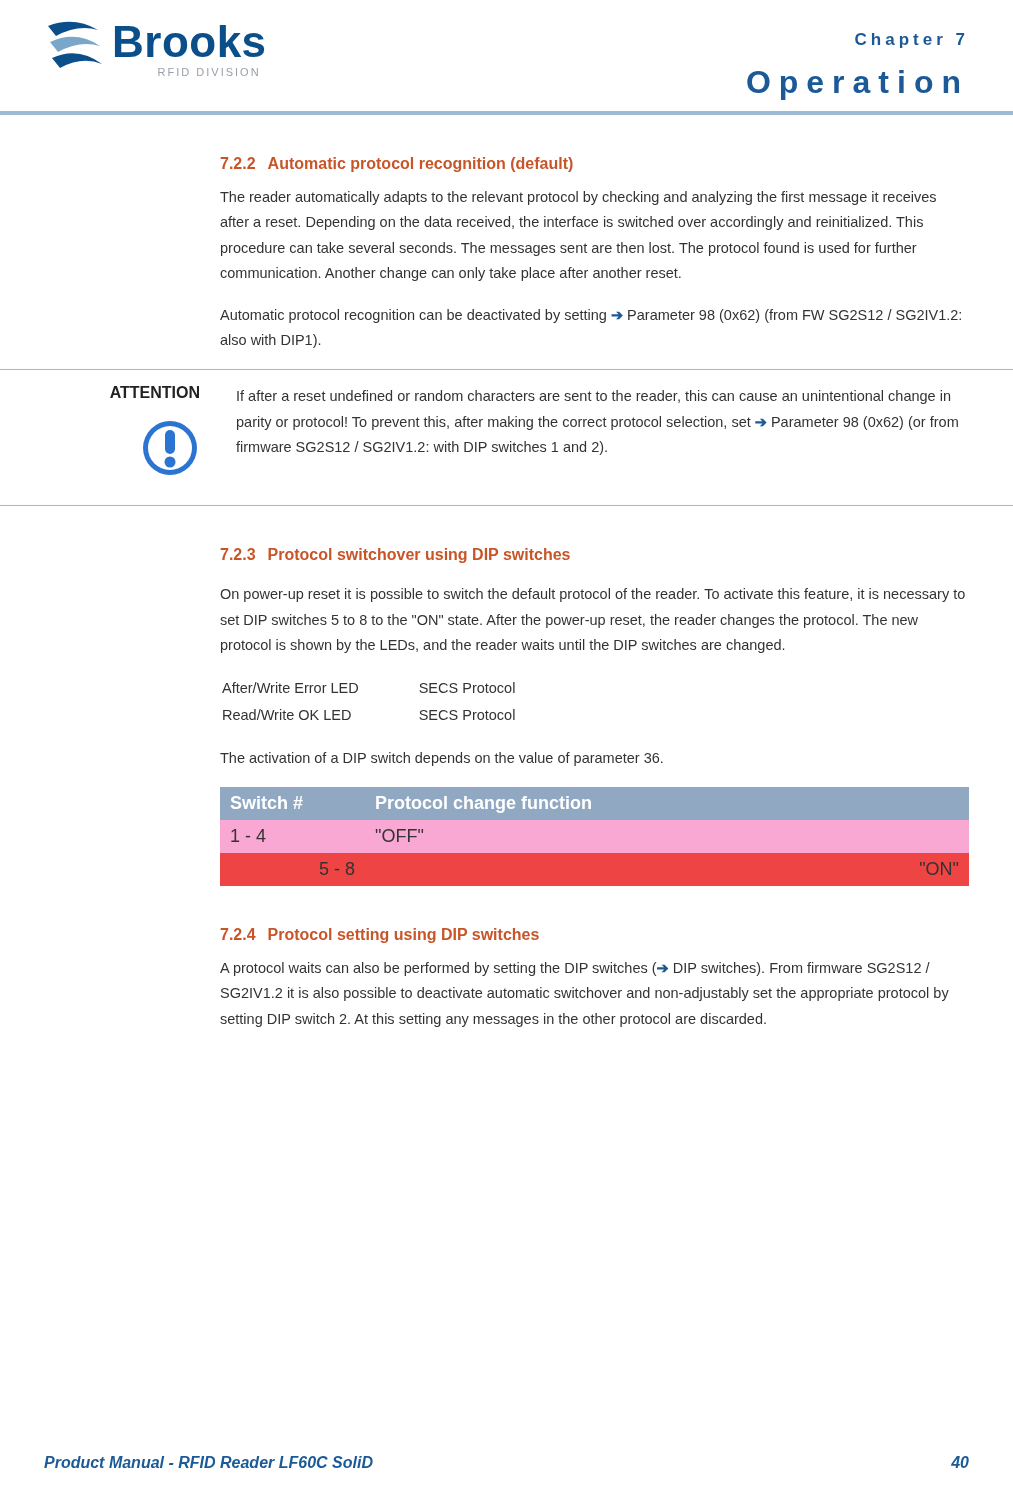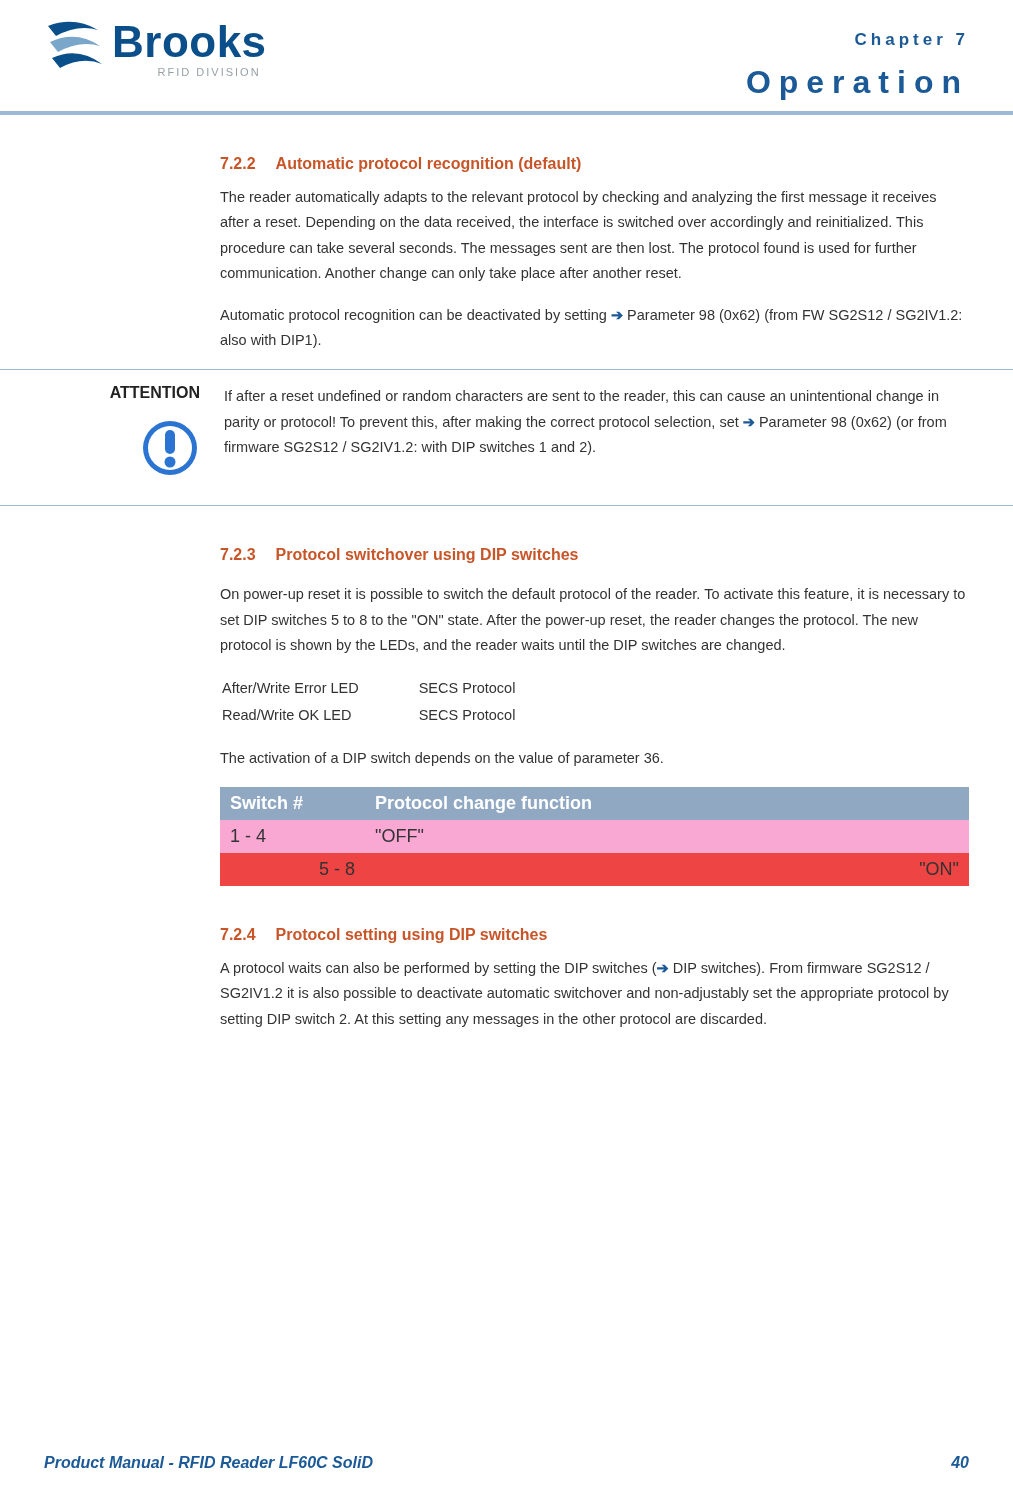--- a/index.html
+++ b/index.html
@@ -63,34 +63,34 @@
   }
   .content-col {
     margin-left: 176px;
   }
   .sec-head {
     color: #c85528;
     font-weight: bold;
     font-size: 16px;
     margin-bottom: 12px;
   }
-  .sec-num { display: inline-block; margin-right: 20px; }
+  .sec-num { display: inline-block; margin-right: 12px; }
   .para {
     line-height: 1.75;
     margin-bottom: 16px;
     color: #333;
   }
   .link-arrow { color: #1b5a97; font-weight: bold; }
   .note-block {
     border-top: 1px solid #9cb9d6;
     border-bottom: 1px solid #9cb9d6;
     margin: 10px -44px 40px -44px;
     padding: 14px 44px 24px 44px;
     display: flex;
-    gap: 24px;
+    gap: 36px;
   }
   .note-left {
     width: 156px;
     flex: 0 0 156px;
     text-align: right;
   }
   .note-label {
     font-weight: bold;
     font-size: 16px;
     color: #222;

